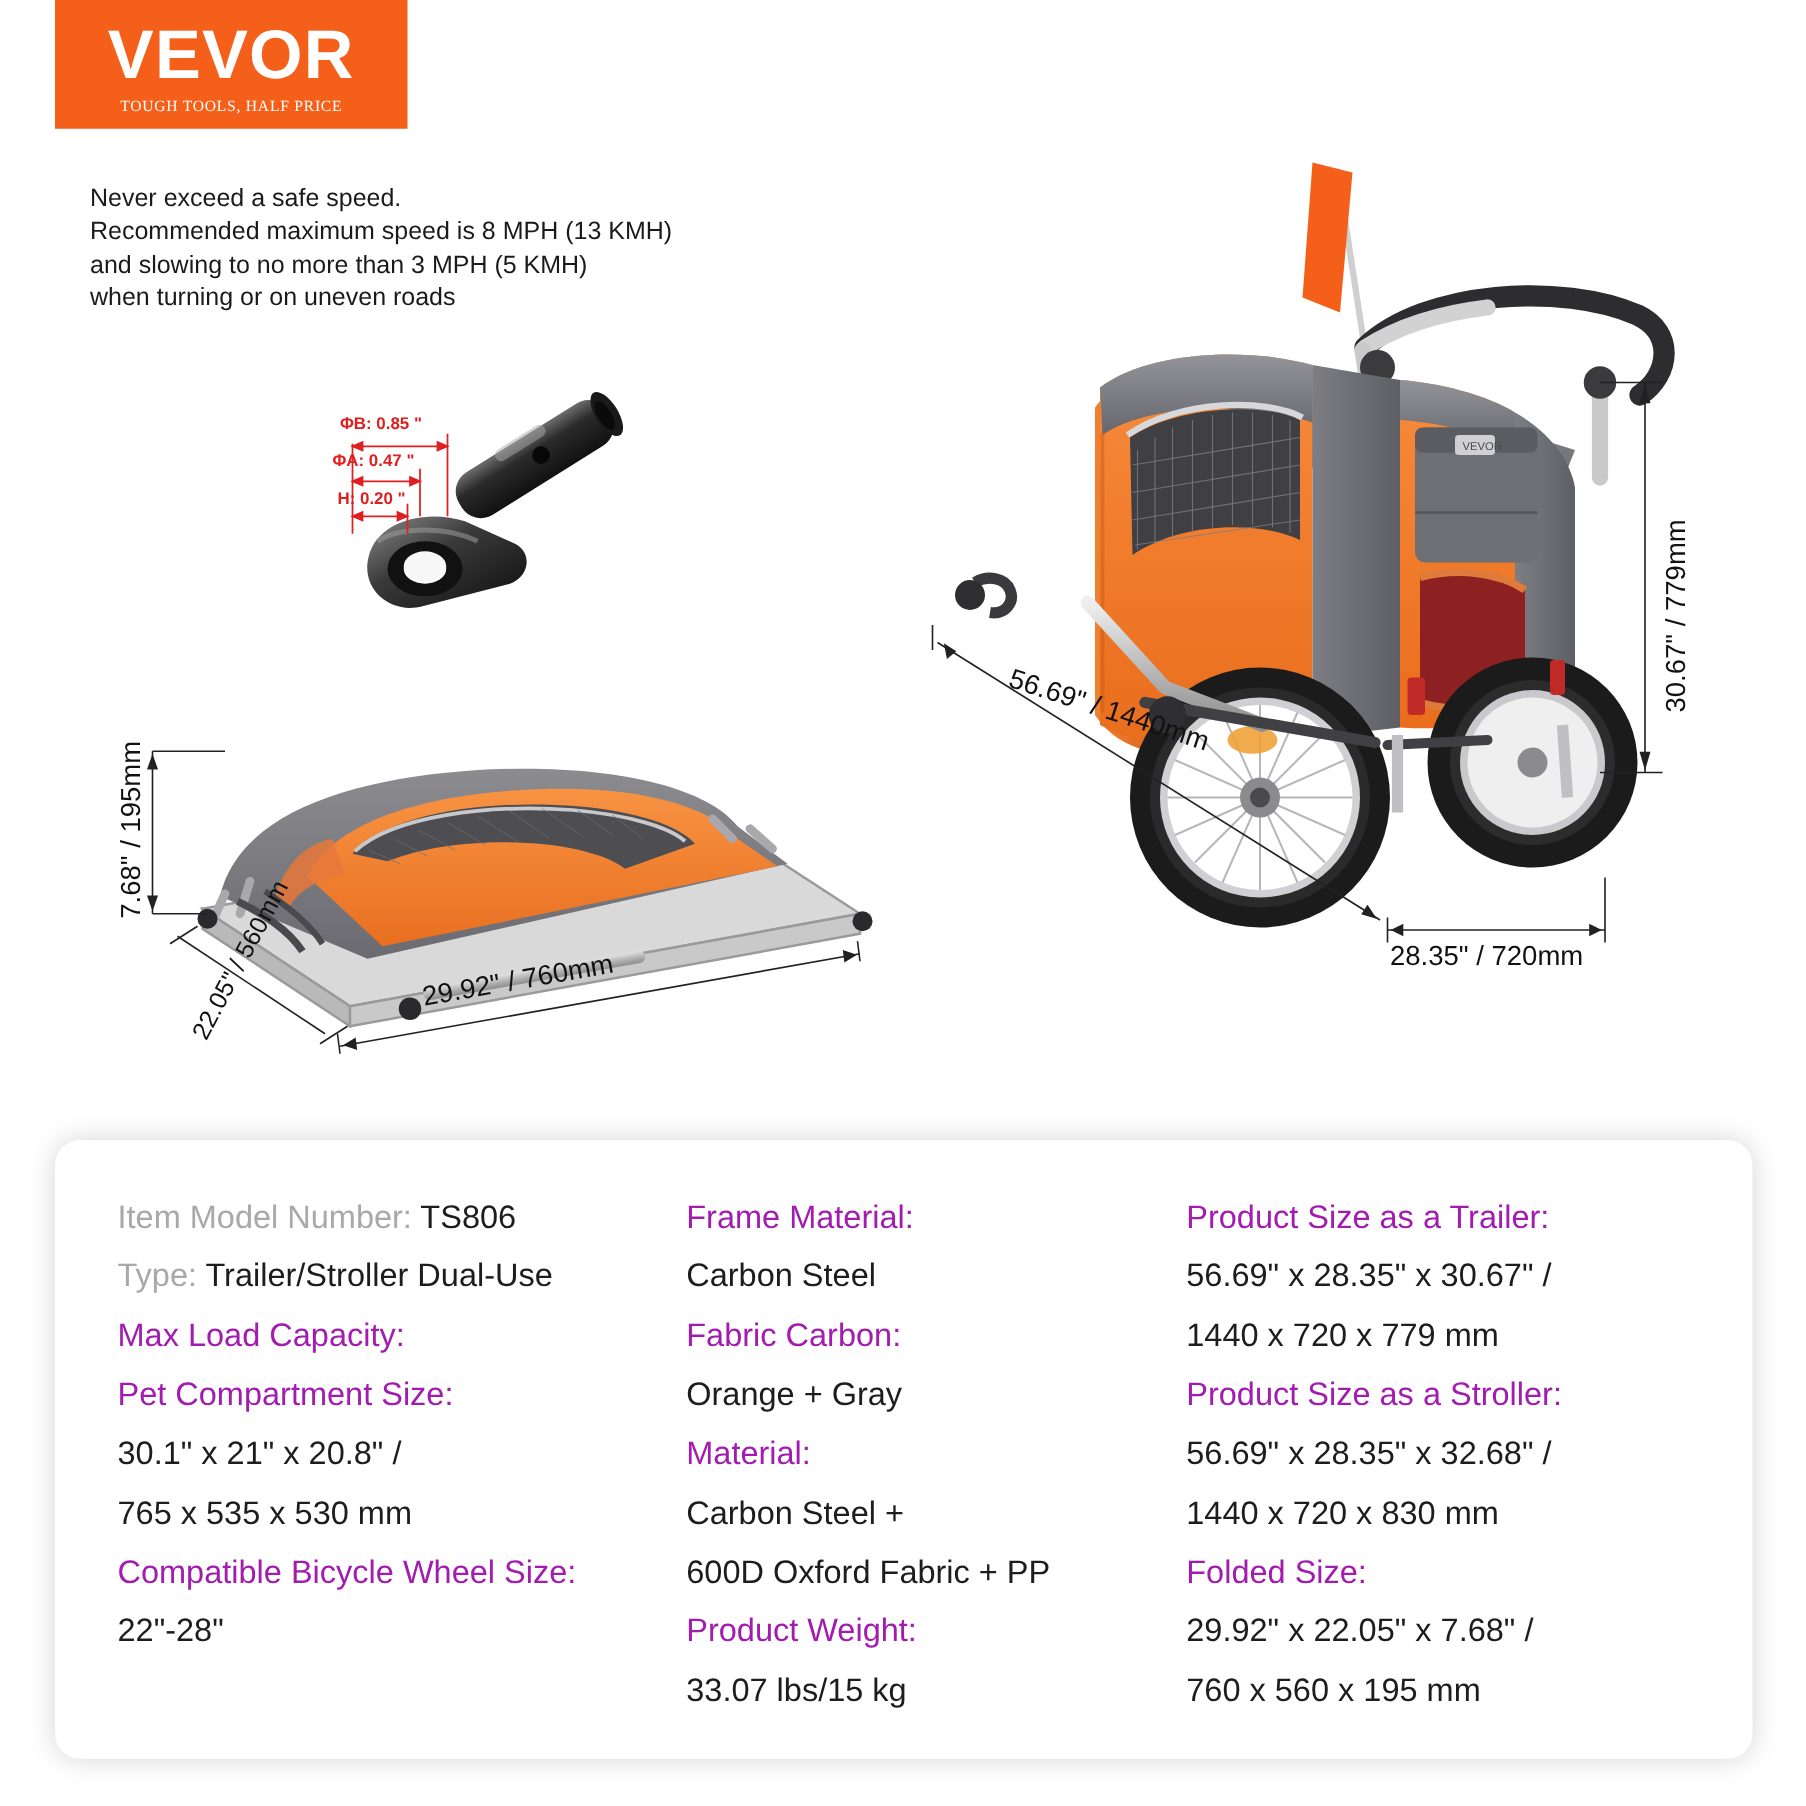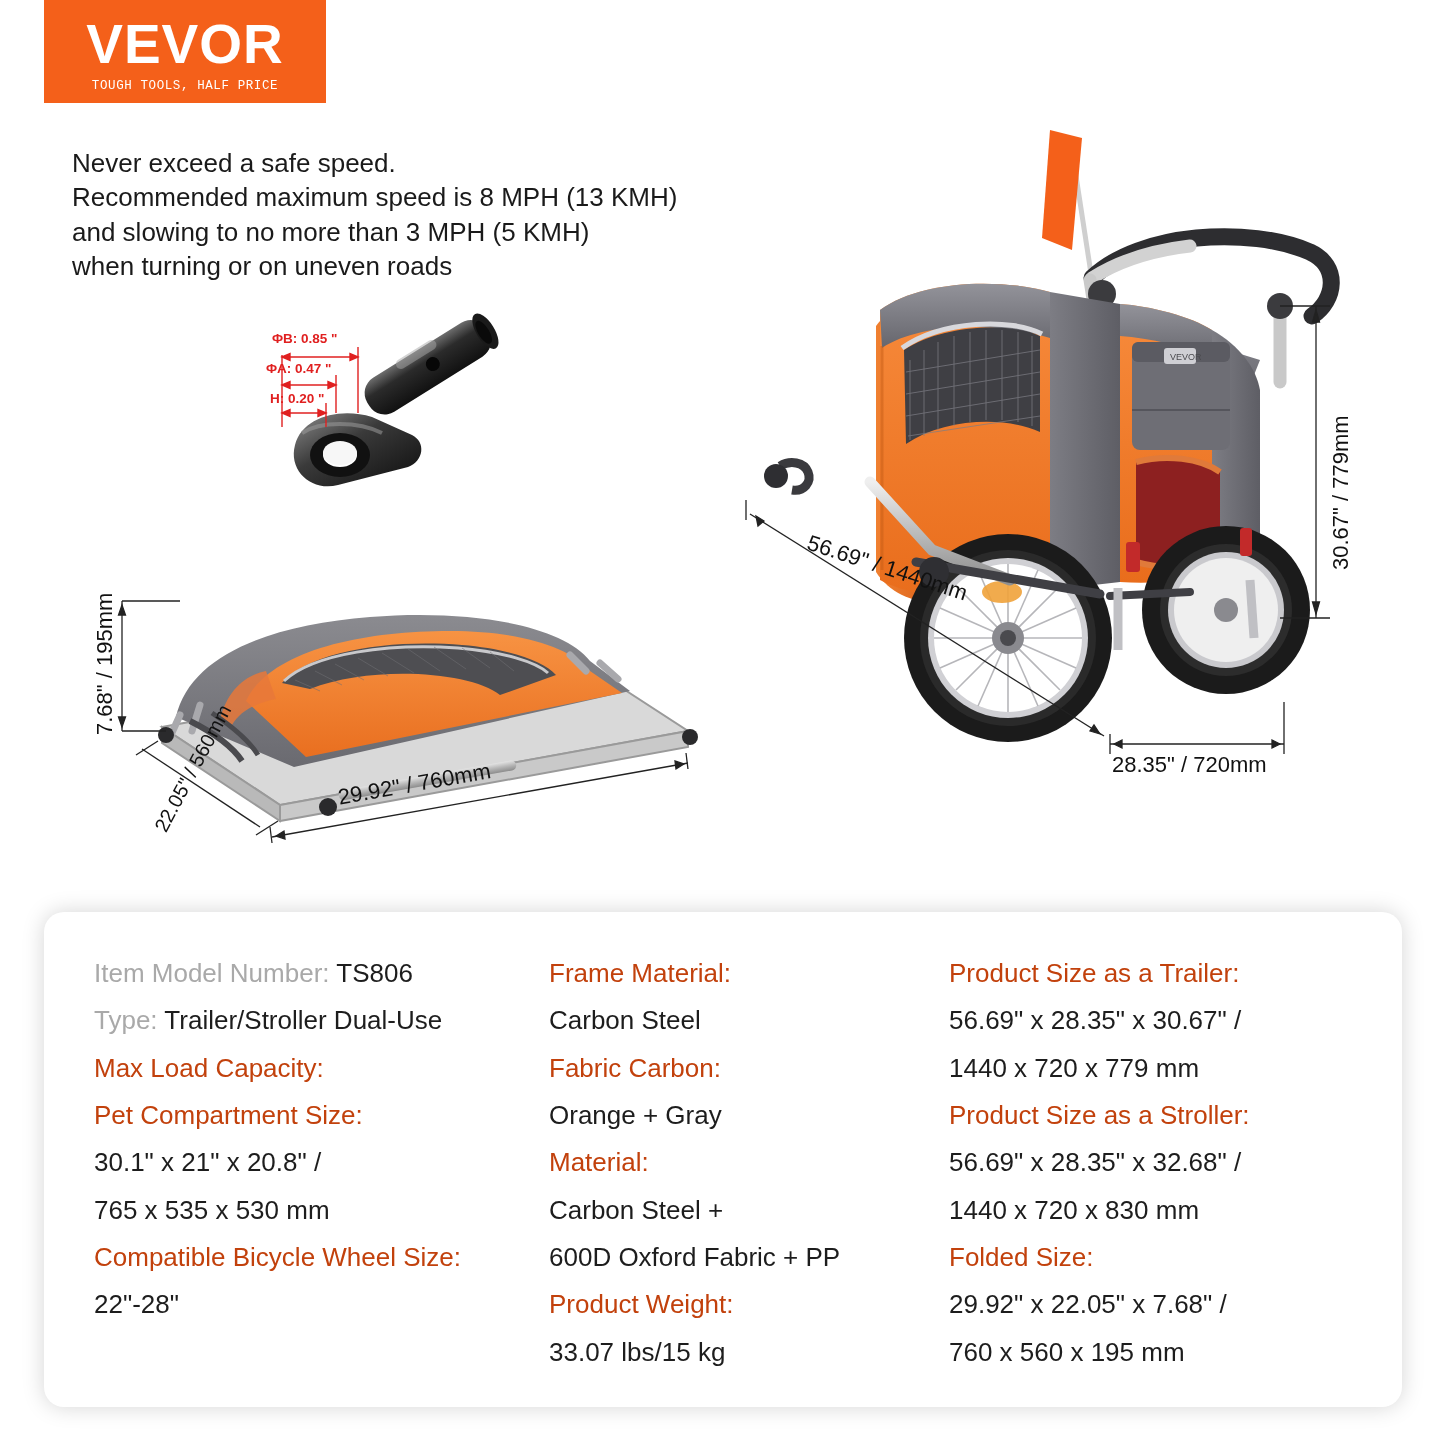--- a/index.html
+++ b/index.html
@@ -31,28 +31,28 @@
     font-weight: bold;
     letter-spacing: 1px;
     line-height: 1;
     font-family: "Liberation Sans", sans-serif;
   }
   .logo-tag {
     color: #ffffff;
     font-size: 12.5px;
     letter-spacing: 0.6px;
     margin-top: 7px;
-    font-family: Liberation Mono, monospace;
+    font-family: Liberation Serif, serif;
   }
 
   
   .safety {
     position: absolute;
     left: 72px; top: 146px;
-    font-size: 26px;
+    font-size: 20px;
     line-height: 1.32;
     color: #1a1a1a;
     white-space: pre;
   }
 
   
   .hitch-wrap { position: absolute; left: 240px; top: 295px; width: 330px; height: 215px; }
   .dim-red { position: absolute; color: #e02020; font-size: 13.5px; font-weight: bold; white-space: nowrap; }
 
   
@@ -86,21 +86,21 @@
   }
   .spec-col { flex: 1; }
   .spec-col.c1 { flex: 0 0 455px; }
   .spec-col.c2 { flex: 0 0 400px; }
   .spec-col.c3 { flex: 1; }
   .spec-line {
     font-size: 26px;
     line-height: 1.82;
     white-space: nowrap;
   }
-  .lbl { color: #c2410c; }
+  .lbl { color: #a21caf; }
   .val { color: #1d1d1d; }
   .inline-pair .lbl { color: #a9a9a9; }
   .inline-pair .val { color: #1d1d1d; }
 </style>
 </head>
 <body>
 
 <div class="logo-box">
   <div class="logo-word">VEVOR</div>
   <div class="logo-tag">TOUGH TOOLS, HALF PRICE</div>

